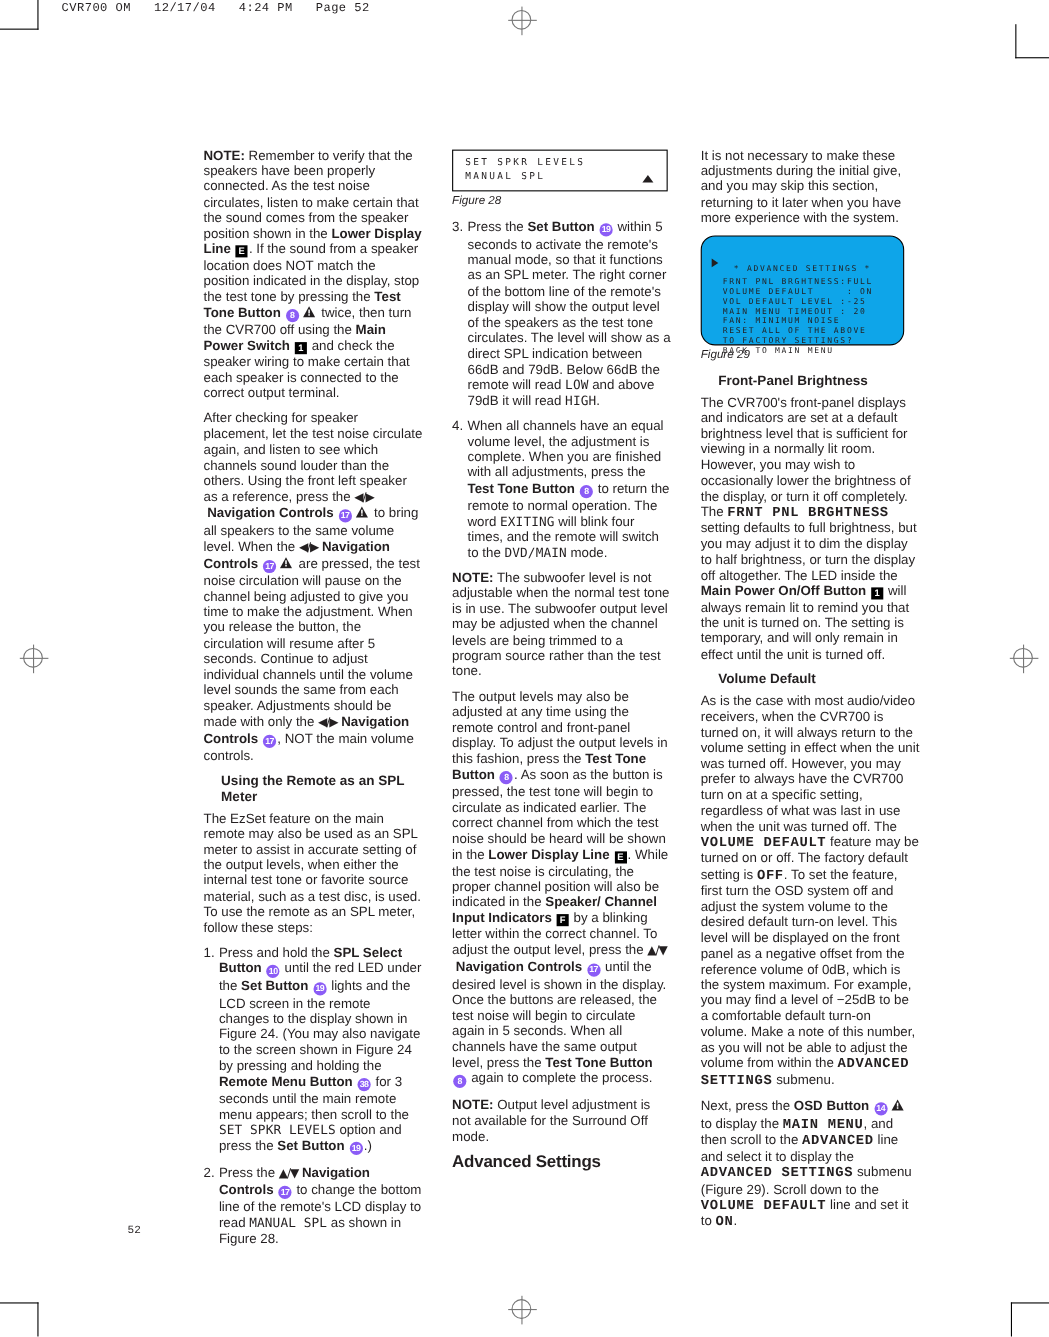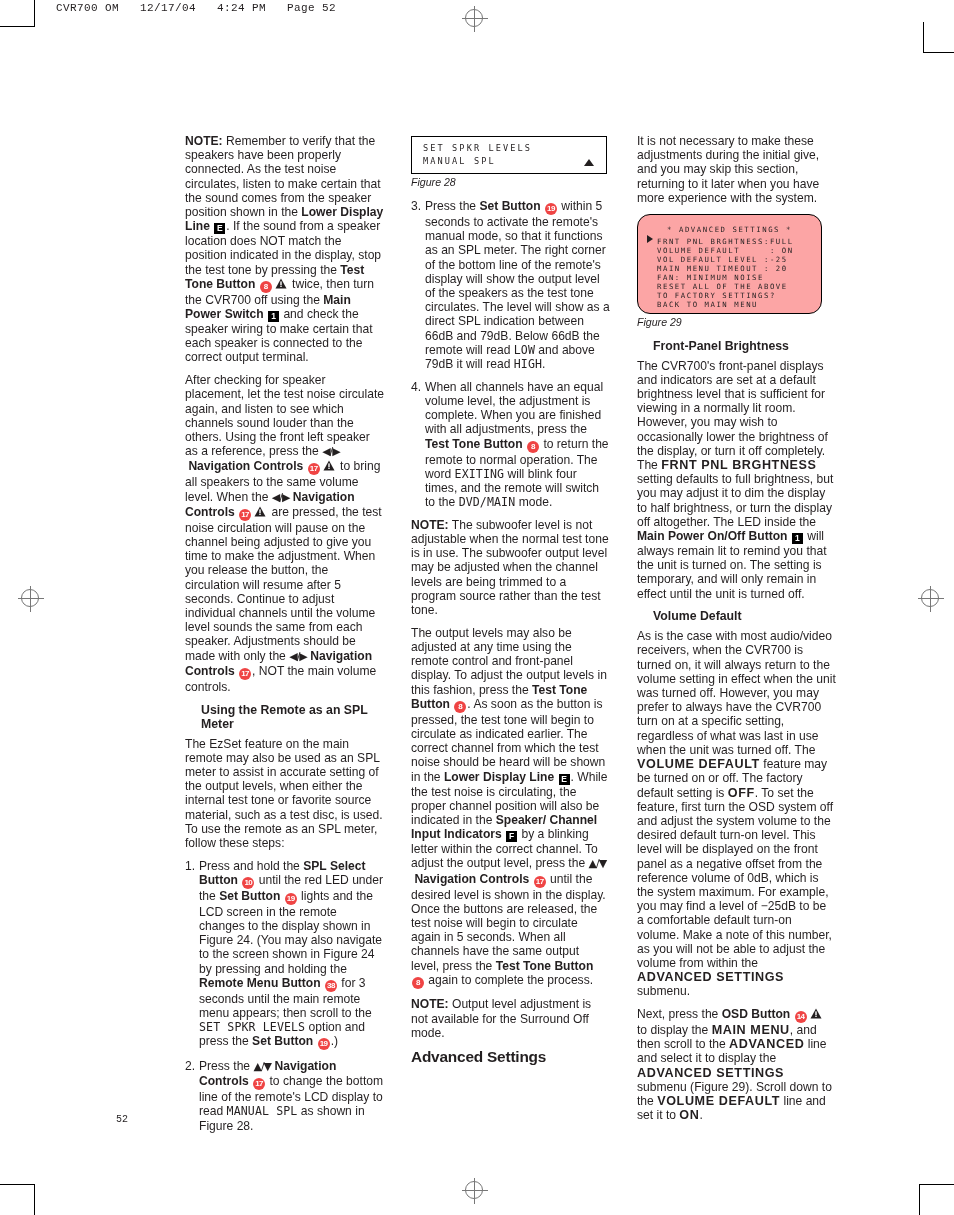--- a/index.html
+++ b/index.html
@@ -122,31 +122,31 @@
   .li .num { flex: 0 0 14px; }
   .li .body { flex: 1 1 auto; }
 
   
   .lcd {
     font-family: "DejaVu Sans Mono", "Liberation Mono", monospace;
     font-size: 11.6px;
     letter-spacing: 0.1px;
   }
   .lcdbig {
-    font-family: Liberation Sans, sans-serif;
+    font-family: Liberation Mono, monospace;
     font-size: 12.6px;
     letter-spacing: 0.6px;
     font-weight: bold;
   }
 
   
   .ico-circ {
     display: inline-block;
     width: 12px; height: 12px;
-    background: #ef4444;
+    background: #8b5cf6;
     color: #fff;
     border-radius: 50%;
     font-size: 8px;
     line-height: 12px;
     text-align: center;
     font-weight: bold;
     vertical-align: -1px;
     margin: 0 1px;
     font-family: "Liberation Sans", sans-serif;
     letter-spacing: -0.5px;
@@ -216,24 +216,24 @@
     margin: 2px 0 11px 0;
     color: #231f20;
   }
 
   .fig-osd {
     border: 1.4px solid #000;
     border-radius: 13px;
     width: 185px;
     height: 100px;
     box-sizing: border-box;
-    padding: 10px 9px 0 9px;
+    padding: 24px 9px 0 9px;
     position: relative;
     margin: 2px 0 2px 0;
-    background: #fca5a5;
+    background: #0ea5e9;
   }
   .fig-osd .title {
     font-family: "DejaVu Sans Mono", "Liberation Mono", monospace;
     font-size: 7.3px;
     letter-spacing: 1.55px;
     text-align: center;
     margin-bottom: 3px;
     color: #231f20;
   }
   .fig-osd .row {

